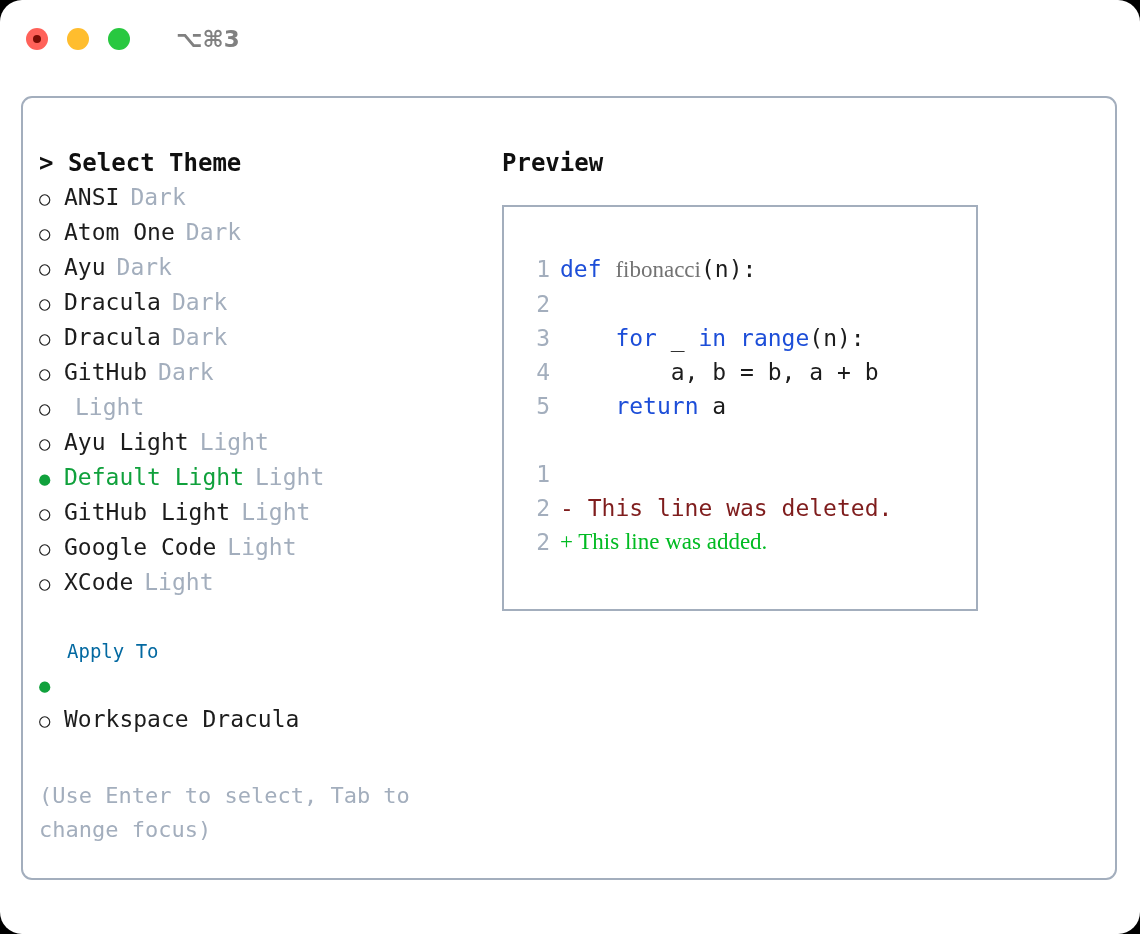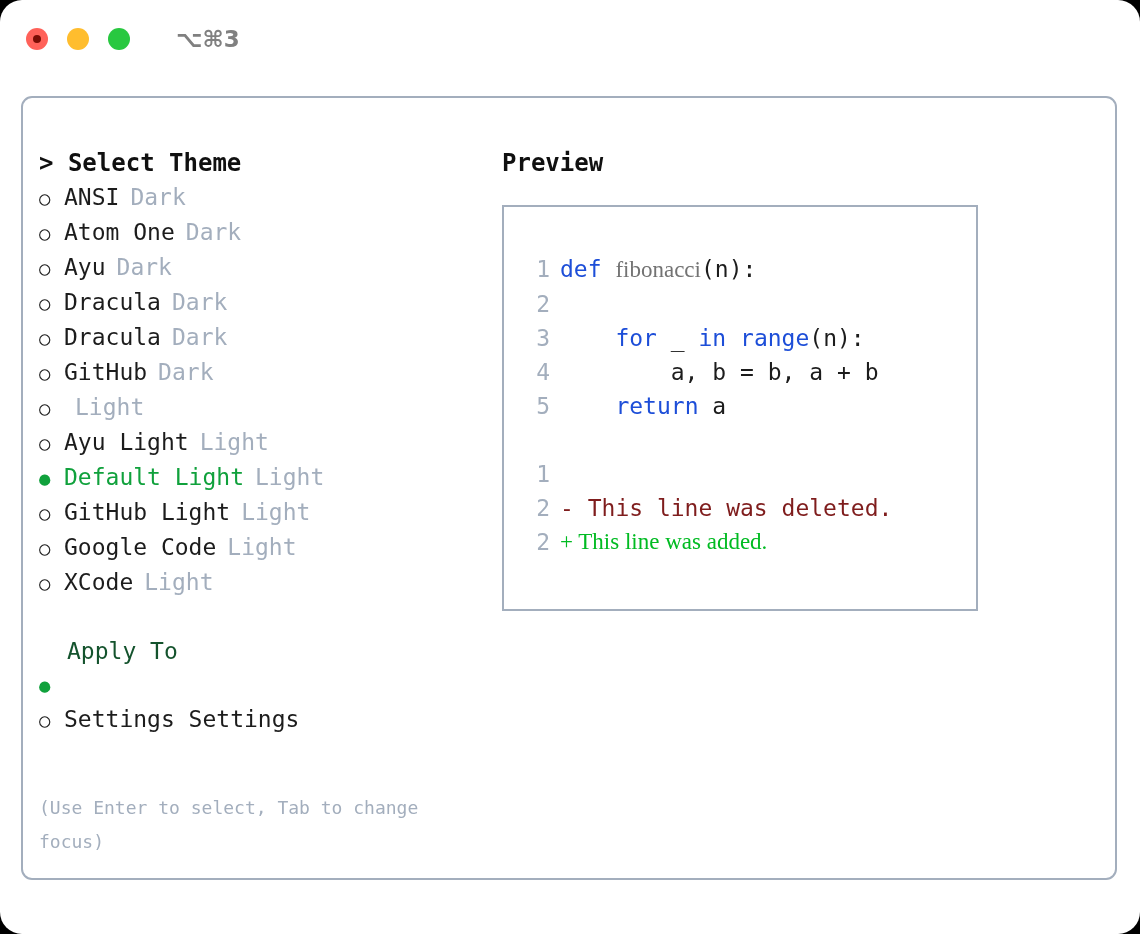--- a/index.html
+++ b/index.html
@@ -121,30 +121,30 @@
   .theme-name { color: #1c1c1c; }
   .theme-row.selected .theme-name { color: #10a13c; }
   .theme-cat {
     color: #a3aebd;
     padding-left: 11px;
   }
 
   .section-gap { height: 34px; }
 
   .apply-label {
-    font-size: 23px;
-    color: #14532d;
+    font-size: 19px;
+    color: #0369a1;
     line-height: 34px;
     padding-left: 28px;
     white-space: pre;
   }
 
   .hint {
-    margin-top: 54px;
-    font-size: 18px;
+    margin-top: 42px;
+    font-size: 22px;
     color: #a3aebd;
     line-height: 34px;
     width: 400px;
   }
 
   
   .right-col {
     position: absolute;
     left: 479px;
     top: 48px;
@@ -227,21 +227,21 @@
             <div class="theme-row"><span class="marker">○</span><span class="theme-name">Google Code</span><span class="theme-cat">Light</span></div>
             <div class="theme-row"><span class="marker">○</span><span class="theme-name">XCode</span><span class="theme-cat">Light</span></div>
           </div>
 
         <div class="section-gap"></div>
 
         <div class="apply-label">Apply To</div>
 
         <div id="apply-list">
             <div class="theme-row selected"><span class="marker sel">●</span></div>
-            <div class="theme-row"><span class="marker">○</span><span class="theme-name">Settings Settings</span></div>
+            <div class="theme-row"><span class="marker">○</span><span class="theme-name">Workspace Dracula</span></div>
           </div>
 
         <div class="hint">(Use Enter to select, Tab to change focus)</div>
       </div>
 
       <div class="right-col">
         <div class="preview-title">Preview</div>
         <div class="preview-box">
           <div id="code-block">
               <div class="code-line"><span class="lineno">1</span><span class="code-text"><span class="tok-kw">def </span><span class="tok-fn">fibonacci</span><span class="tok-pl">(n):</span></span></div>

